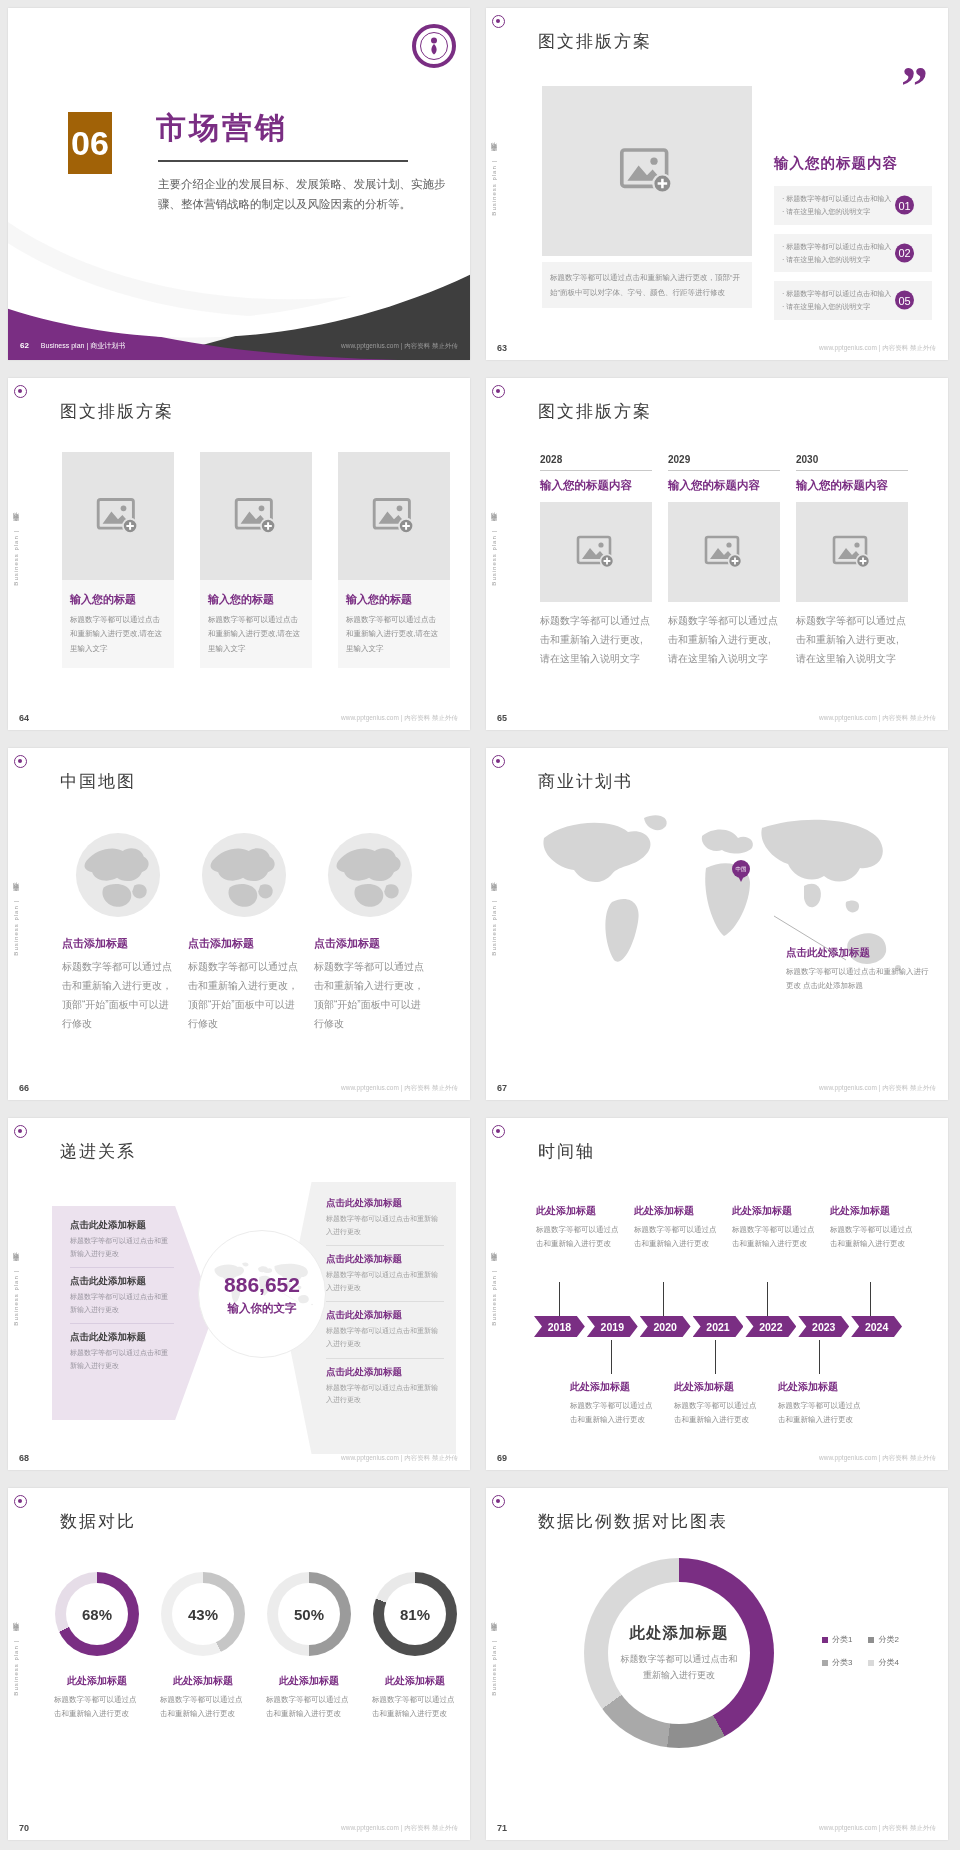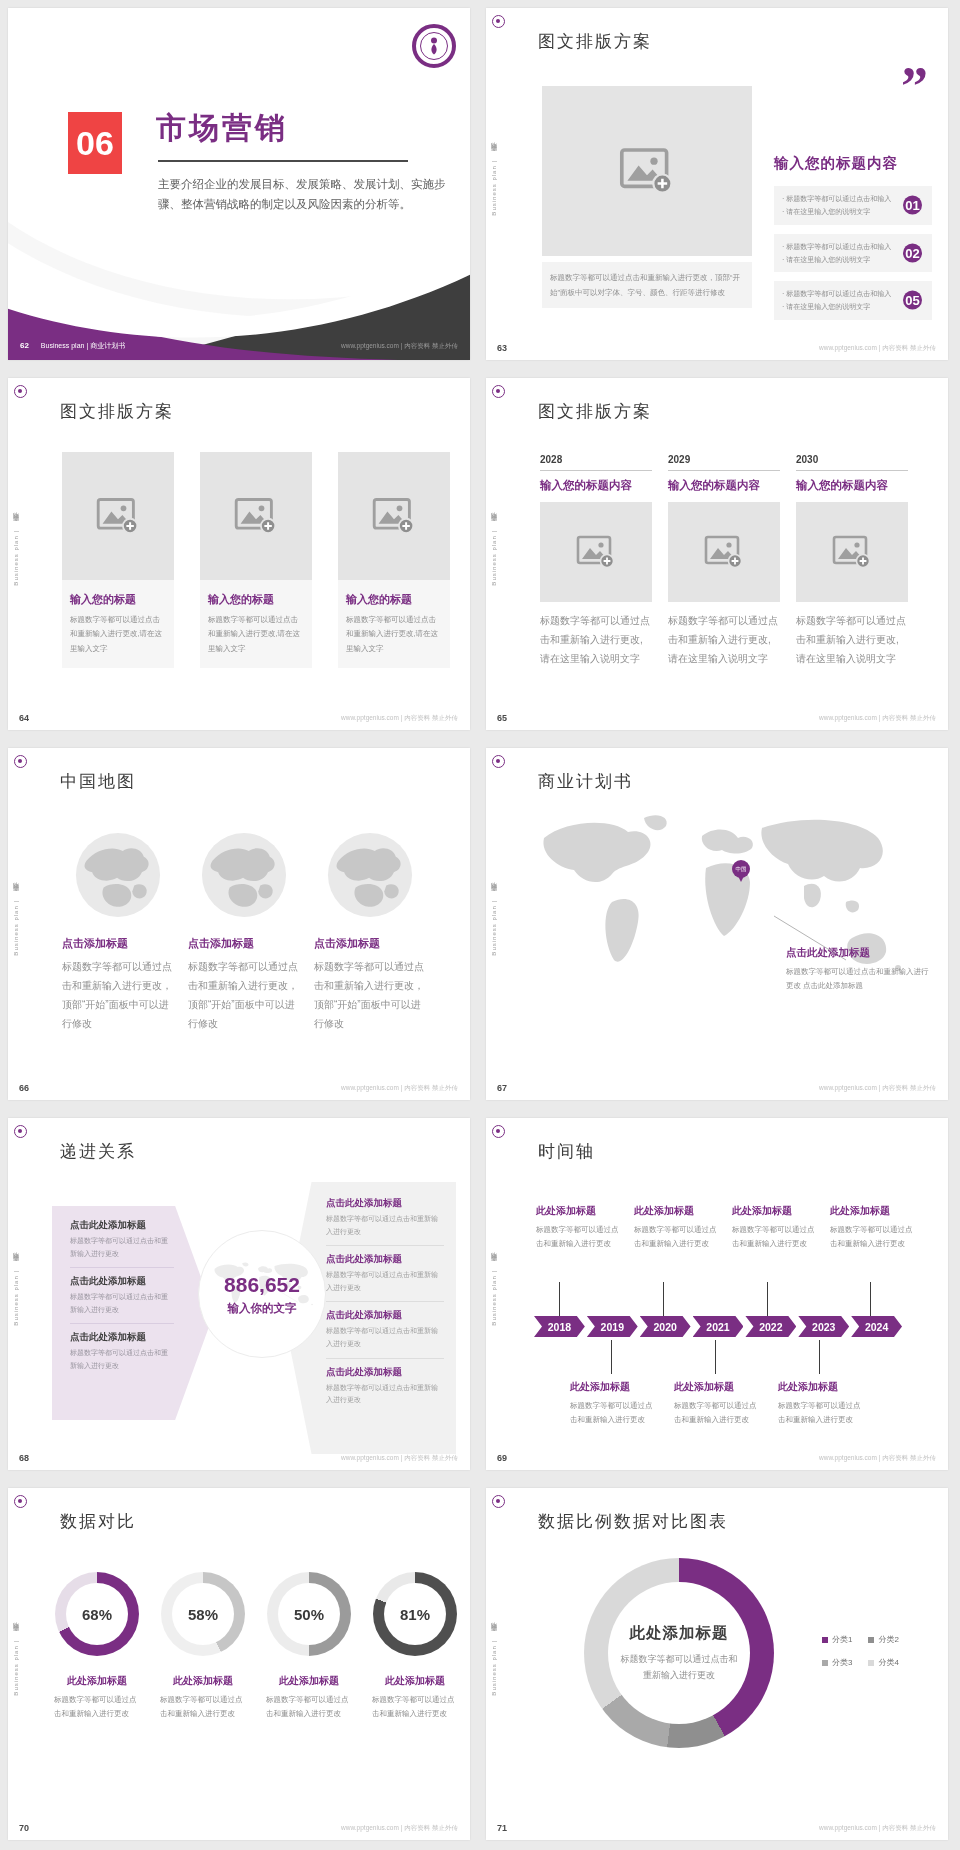--- a/index.html
+++ b/index.html
@@ -11,41 +11,41 @@
   .mini::after{content:"";position:absolute;left:3px;top:3px;width:4px;height:4px;background:#7a2e83;border-radius:50%;}
   .vside{position:absolute;left:4px;top:50%;transform:translateY(-50%) rotate(180deg);writing-mode:vertical-rl;font-size:6px;color:#9e9e9e;letter-spacing:1px;white-space:nowrap;}
   .pnum{position:absolute;left:11px;bottom:7px;font-size:9px;font-weight:bold;color:#4a4a4a;}
   .furl{position:absolute;right:12px;bottom:7px;font-size:6.5px;color:#c2c2c2;}
   .ph{background:#e4e4e4;display:flex;align-items:center;justify-content:center;}
   
   .sw{position:absolute;border-radius:50%;border:26px solid rgba(175,175,175,.10);}
   .sw1{width:1100px;height:760px;left:-260px;top:-470px;transform:rotate(-10deg);}
   .sw2{width:1300px;height:900px;left:-420px;top:-560px;transform:rotate(-14deg);border-width:40px;}
   .sw3{width:900px;height:620px;left:-140px;top:-350px;transform:rotate(-8deg);border-width:18px;}
-  .cover-num{position:absolute;left:60px;top:104px;width:54px;height:62px;background:#ef4444;color:#fff;
+  .cover-num{position:absolute;left:60px;top:104px;width:44px;height:62px;background:#a16207;color:#fff;
              display:flex;align-items:center;justify-content:center;font-size:34px;font-weight:bold;}
   .cover-title{position:absolute;left:148px;top:100px;font-size:30px;font-weight:bold;color:#7a2e83;letter-spacing:3px;}
   .cover-line{position:absolute;left:150px;top:152px;width:250px;height:2px;background:#4a4a4a;}
   .cover-body{position:absolute;left:150px;top:166px;width:292px;font-size:11.5px;line-height:1.75;color:#5f5f5f;}
   .cover-foot{position:absolute;left:0;bottom:0;width:462px;height:115px;}
   .f62l{position:absolute;left:12px;bottom:9px;font-size:7px;color:#fff;z-index:5;}
   .f62l b{margin-right:10px;font-size:8px;}
   .f62r{position:absolute;right:12px;bottom:9px;font-size:6.5px;color:#9a9a9a;z-index:5;}
   .emblem{position:absolute;right:14px;top:16px;width:44px;height:44px;}
   
   .img63{position:absolute;left:56px;top:78px;width:210px;height:170px;}
   .cap63{position:absolute;left:56px;top:254px;width:194px;background:#f3f3f3;padding:8px;font-size:7.5px;line-height:2;color:#8f8f8f;}
   .quote63{position:absolute;right:20px;top:54px;font-size:54px;line-height:.9;font-weight:bold;color:#7a2e83;font-family:"Liberation Serif","DejaVu Serif",serif;}
   .h63{position:absolute;left:288px;top:146px;font-size:14.5px;font-weight:bold;color:#7a2e83;letter-spacing:1px;}
   .items63{position:absolute;left:288px;top:178px;width:158px;}
   .row63{position:relative;background:#f3f3f3;padding:6px 30px 6px 8px;margin-bottom:9px;}
   .row63 p{margin:0;font-size:7px;line-height:1.9;color:#8f8f8f;}
   .row63 p::before{content:"·  ";}
-  .badge63{position:absolute;right:10px;top:50%;transform:translateY(-50%);width:19px;height:19px;border-radius:50%;
-           background:#7a2e83;color:#fff;font-size:13px;font-weight:bold;display:flex;align-items:center;justify-content:center;}
+  .badge63{position:absolute;right:18px;top:50%;transform:translateY(-50%);width:19px;height:19px;border-radius:50%;
+           background:#7a2e83;color:#fff;font-size:11px;font-weight:normal;display:flex;align-items:center;justify-content:center;}
   
   .cols{position:absolute;display:flex;}
   .c64{left:54px;top:74px;gap:26px;}
   .c64 .col{width:112px;}
   .c64 .ph{height:128px;}
   .card64{background:#f6f6f6;padding:12px 8px 12px;}
   .card64 h4{margin:0 0 6px;font-size:11px;font-weight:bold;color:#7a2e83;}
   .card64 p{margin:0;font-size:7.5px;line-height:1.9;color:#8f8f8f;}
   .c65{left:54px;top:76px;gap:16px;}
   .c65 .col{width:112px;}
@@ -454,21 +454,21 @@
     <div class="don70">
       <div class="col">
         <div class="donut" style="background: conic-gradient(rgb(122, 46, 131) 0deg, rgb(122, 46, 131) 68%, rgb(230, 221, 232) 68%, rgb(230, 221, 232) 100%);">
             <span>68%</span>
           </div>
         <div class="h70">此处添加标题</div>
         <div class="b70">标题数字等都可以通过点击和重新输入进行更改</div>
       </div>
       <div class="col">
         <div class="donut" style="background: conic-gradient(rgb(198, 198, 198) 0deg, rgb(198, 198, 198) 43%, rgb(239, 239, 239) 43%, rgb(239, 239, 239) 100%);">
-            <span>58%</span>
+            <span>43%</span>
           </div>
         <div class="h70">此处添加标题</div>
         <div class="b70">标题数字等都可以通过点击和重新输入进行更改</div>
       </div>
       <div class="col">
         <div class="donut" style="background: conic-gradient(rgb(155, 155, 155) 0deg, rgb(155, 155, 155) 50%, rgb(236, 236, 236) 50%, rgb(236, 236, 236) 100%);">
             <span>50%</span>
           </div>
         <div class="h70">此处添加标题</div>
         <div class="b70">标题数字等都可以通过点击和重新输入进行更改</div>

